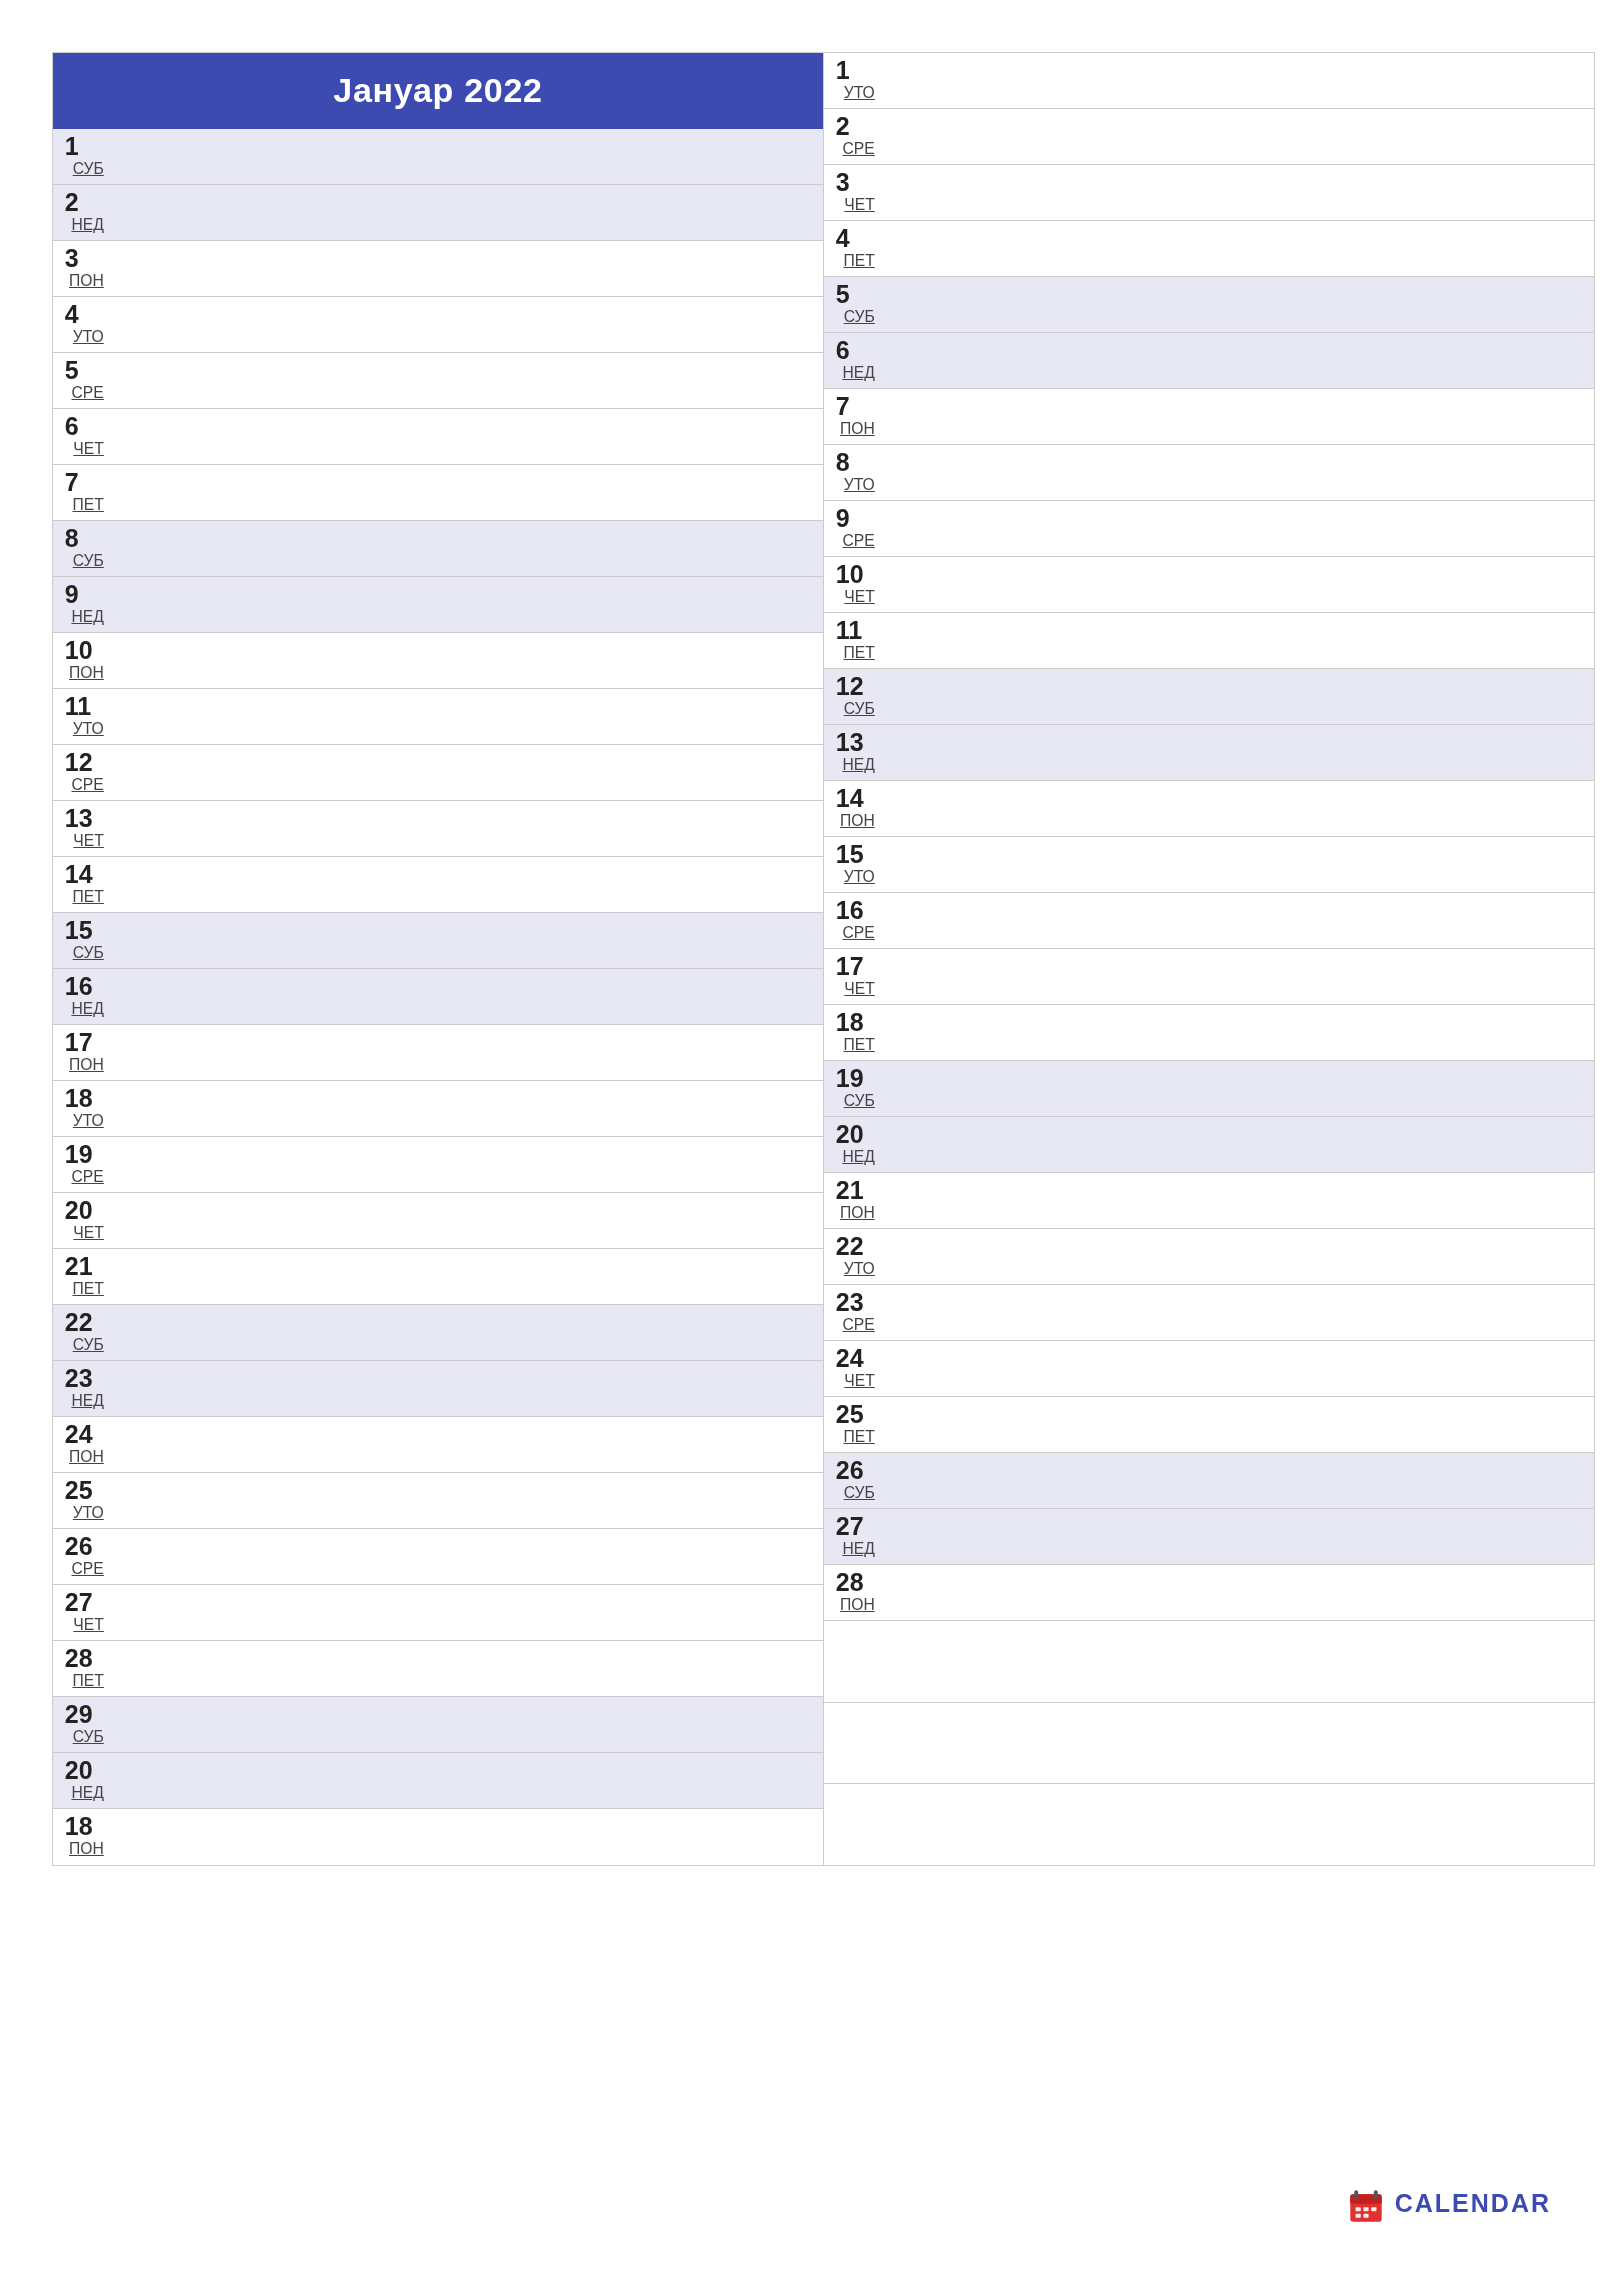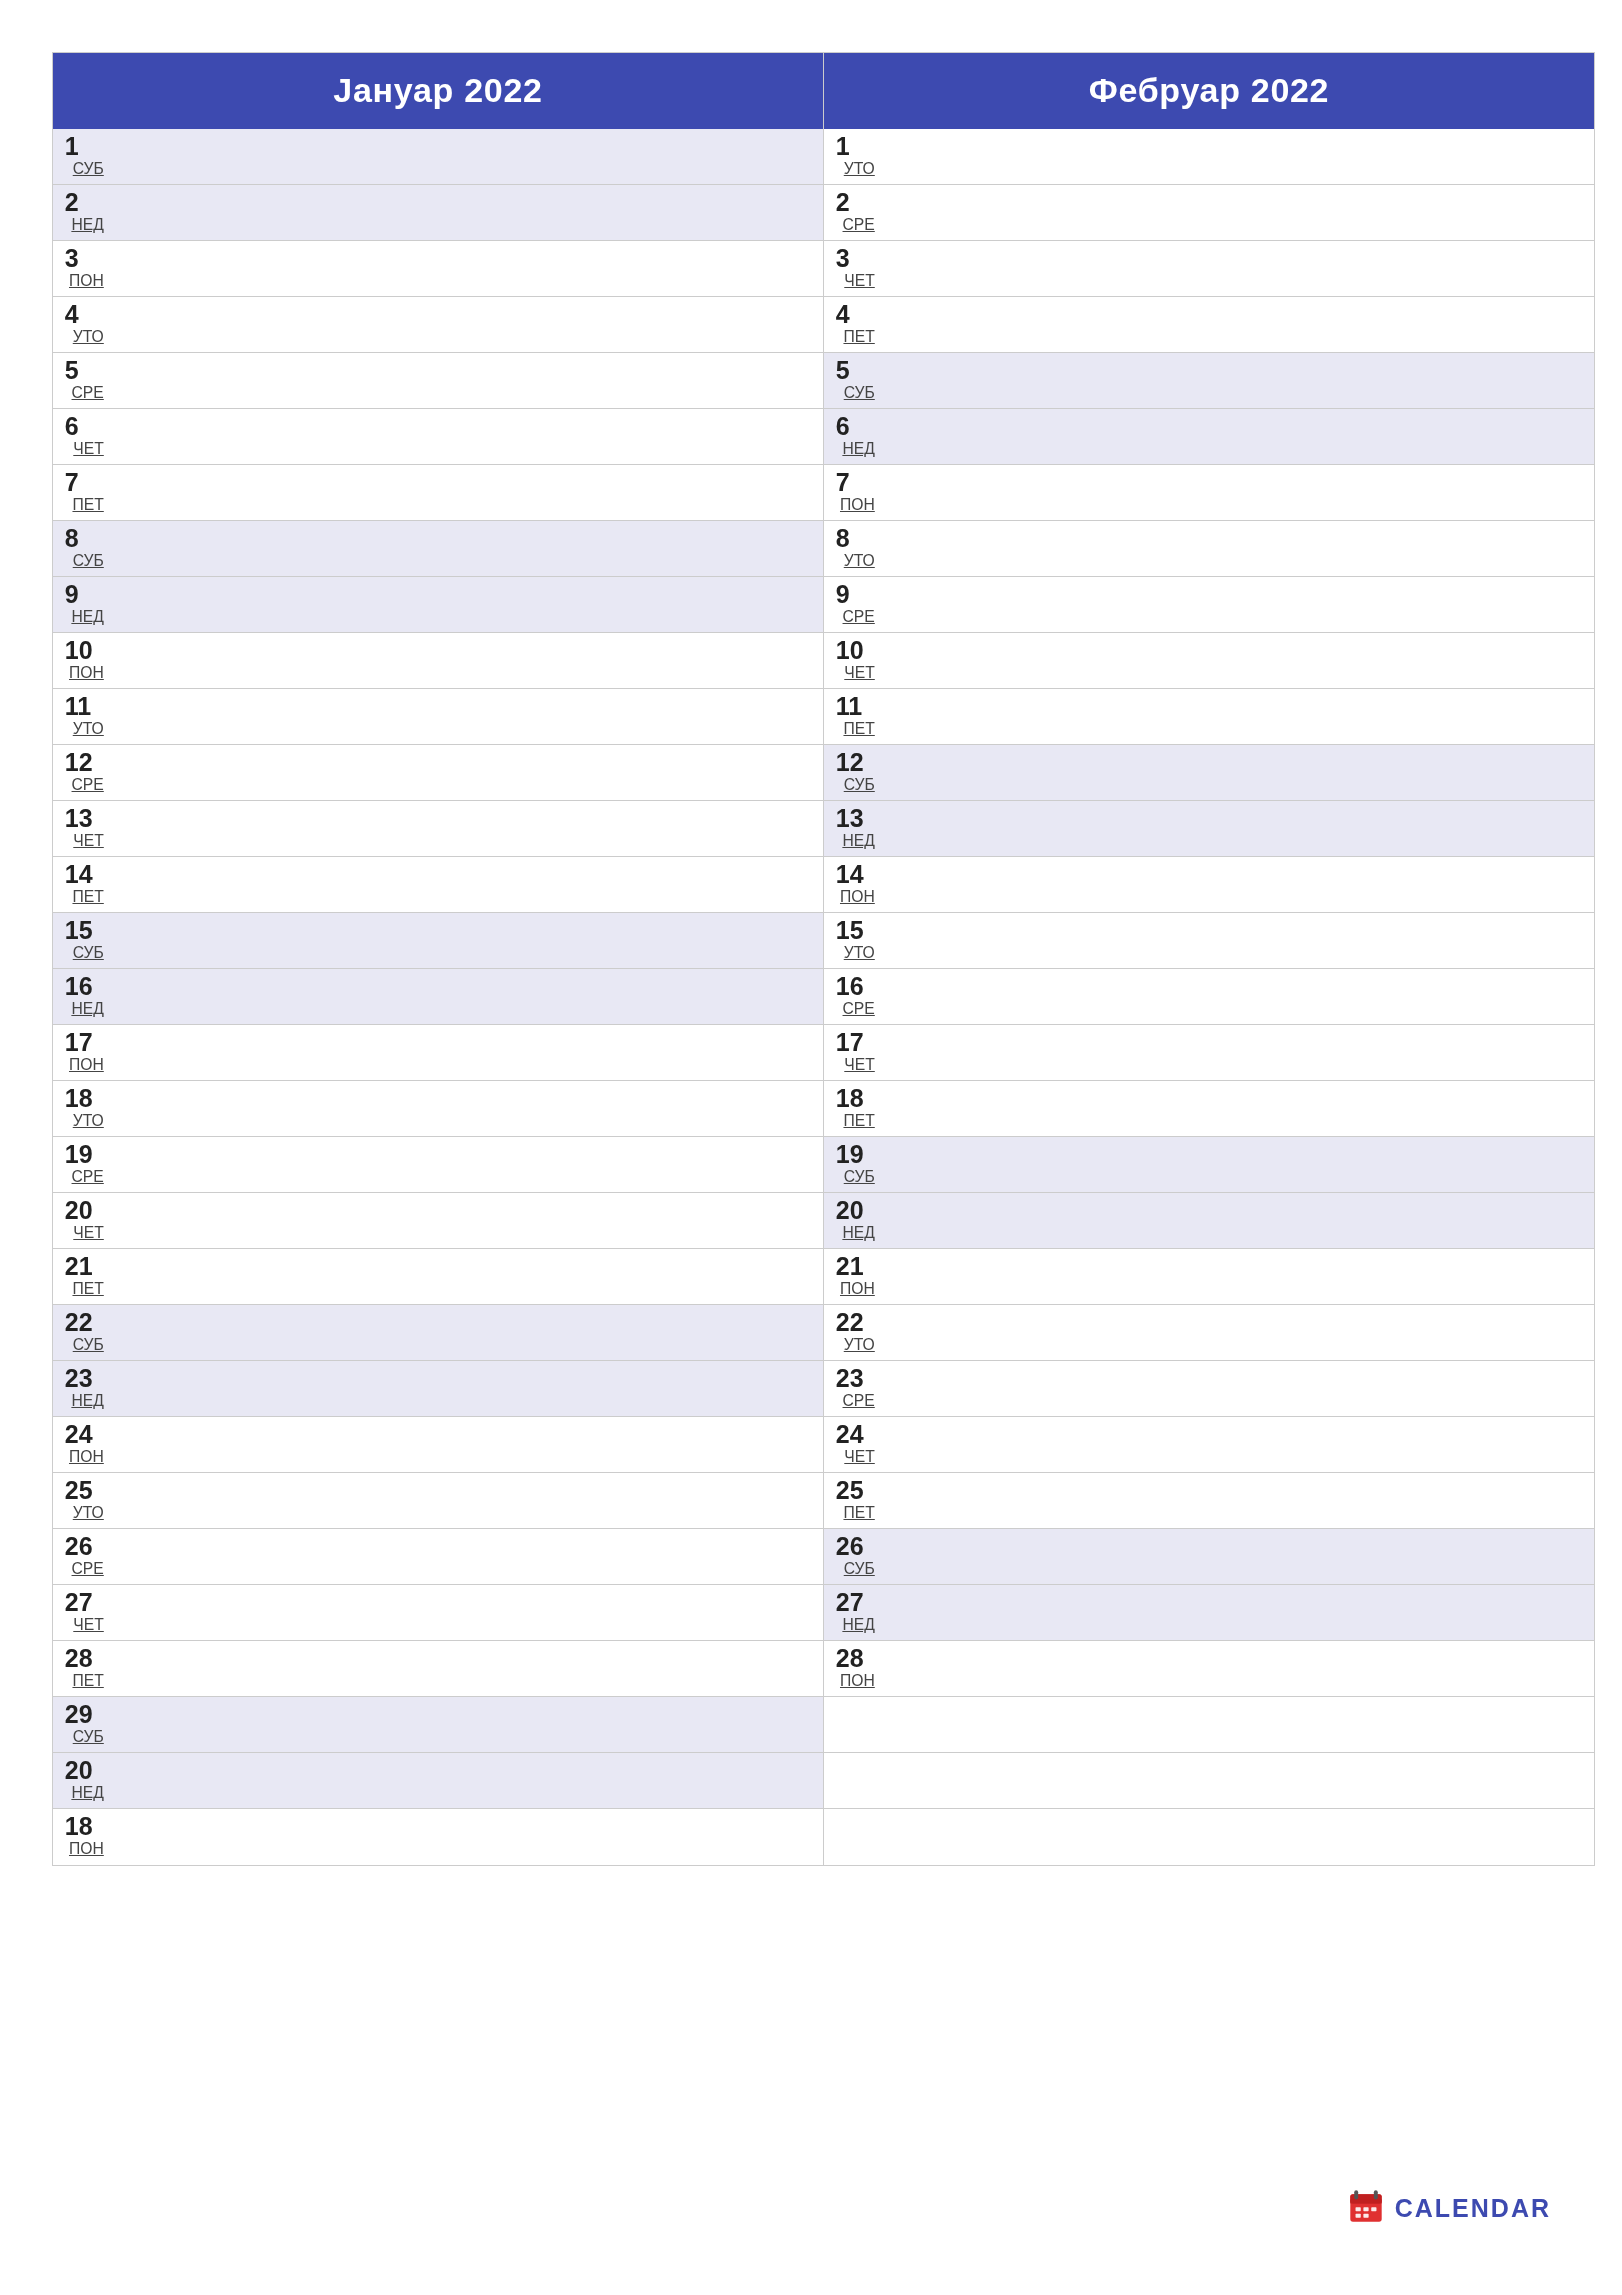--- a/index.html
+++ b/index.html
@@ -75,21 +75,21 @@
     .day-cell {
       display: flex;
       flex-direction: column;
       justify-content: flex-start;
     }
     .logo-area {
       position: absolute;
       bottom: 72px;
       right: 72px;
       display: flex;
-      align-items: flex-end;
+      align-items: flex-start;
       gap: 12px;
     }
     .logo-icon {
       width: 34px;
       height: 34px;
       display: flex;
       align-items: center;
       justify-content: center;
     }
     .logo-text {
@@ -287,21 +287,20 @@
           </div>
         </div>
         <div class="day-row">
           <div class="day-cell">
             <div class="day-number">18</div>
             <div class="day-name">ПОН</div>
           </div>
         </div>
       </div>
       <div class="month-col">
-        <div class="month-header">Фебруар 2022</div>
         <div class="day-row">
           <div class="day-cell">
             <div class="day-number">1</div>
             <div class="day-name">УТО</div>
           </div>
         </div>
         <div class="day-row">
           <div class="day-cell">
             <div class="day-number">2</div>
             <div class="day-name">СРЕ</div>

